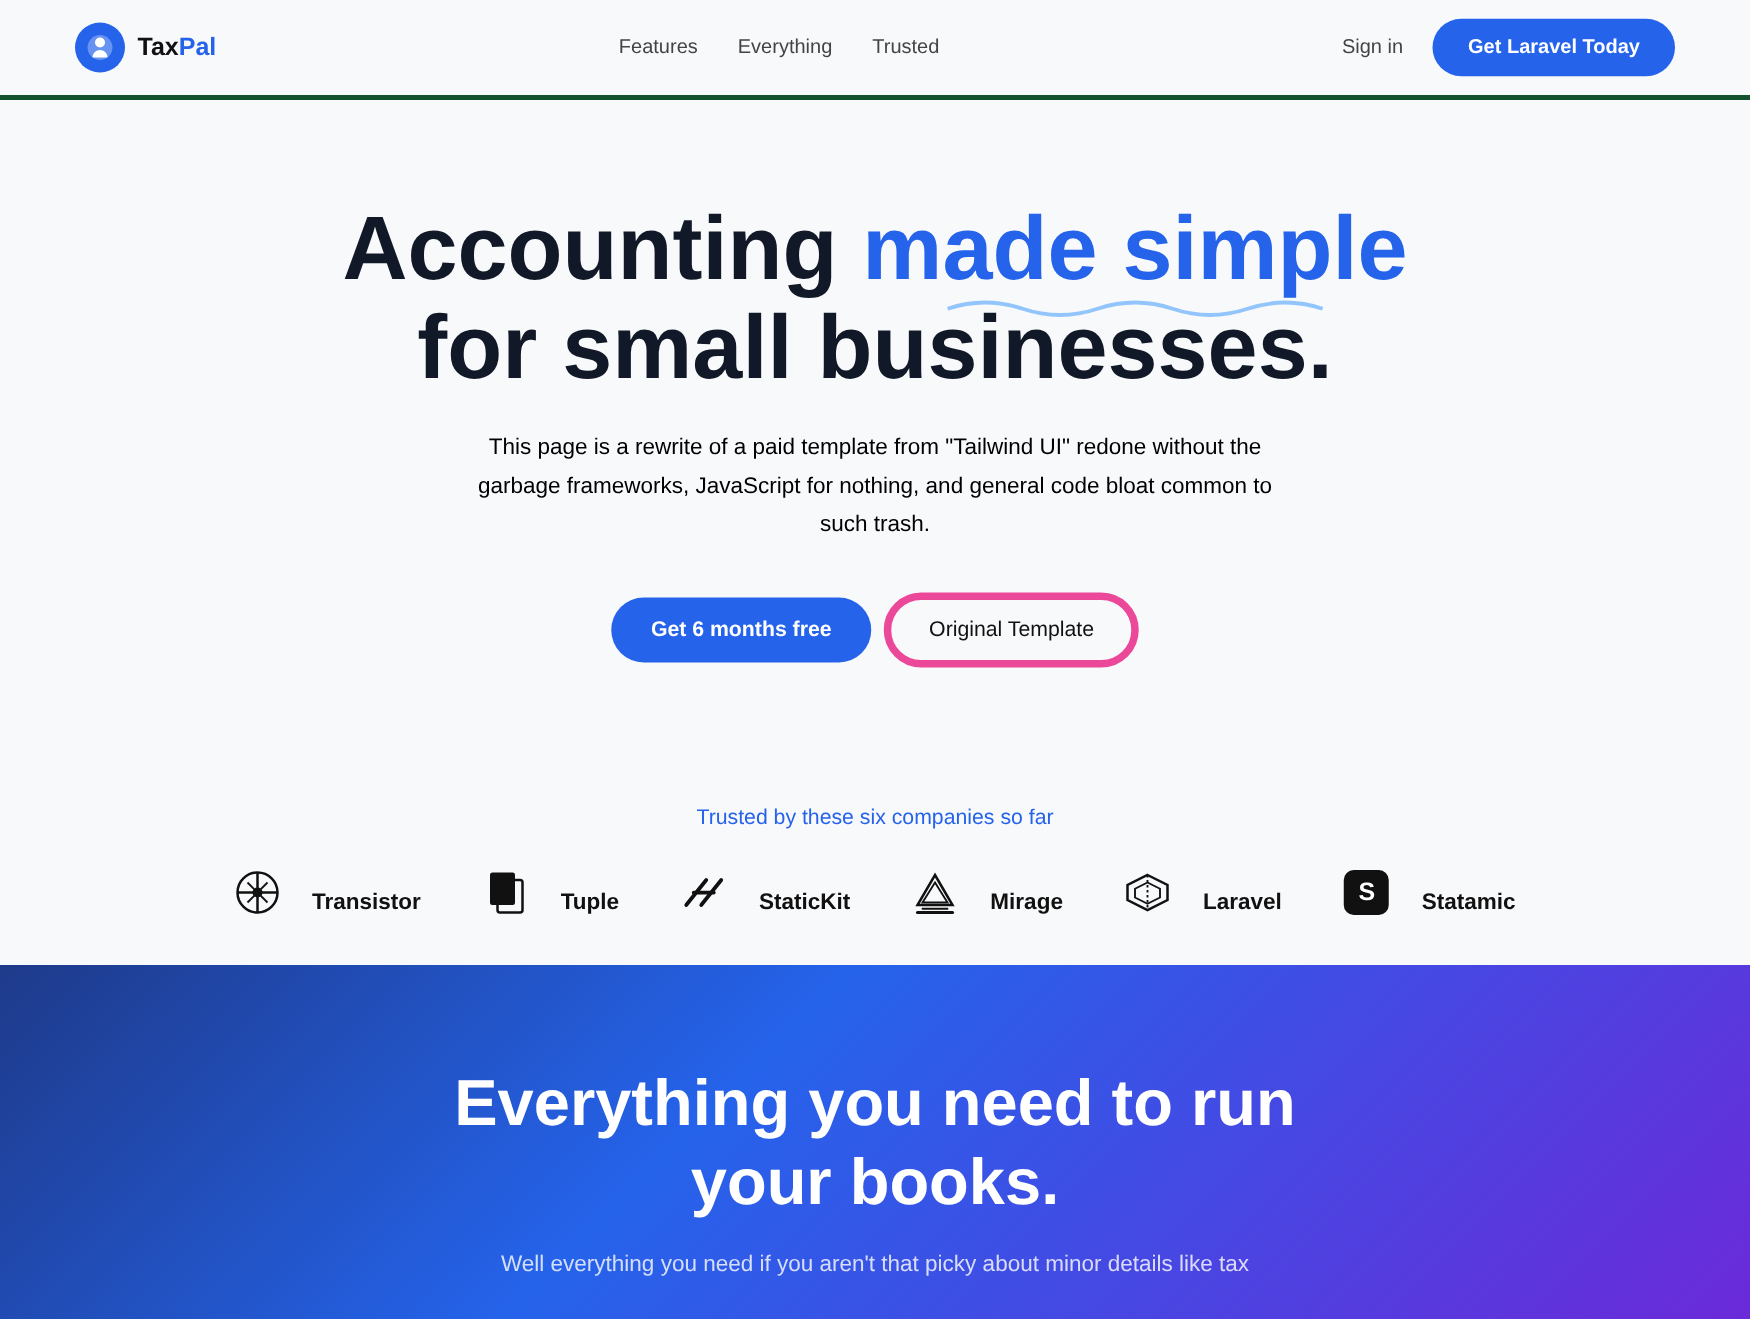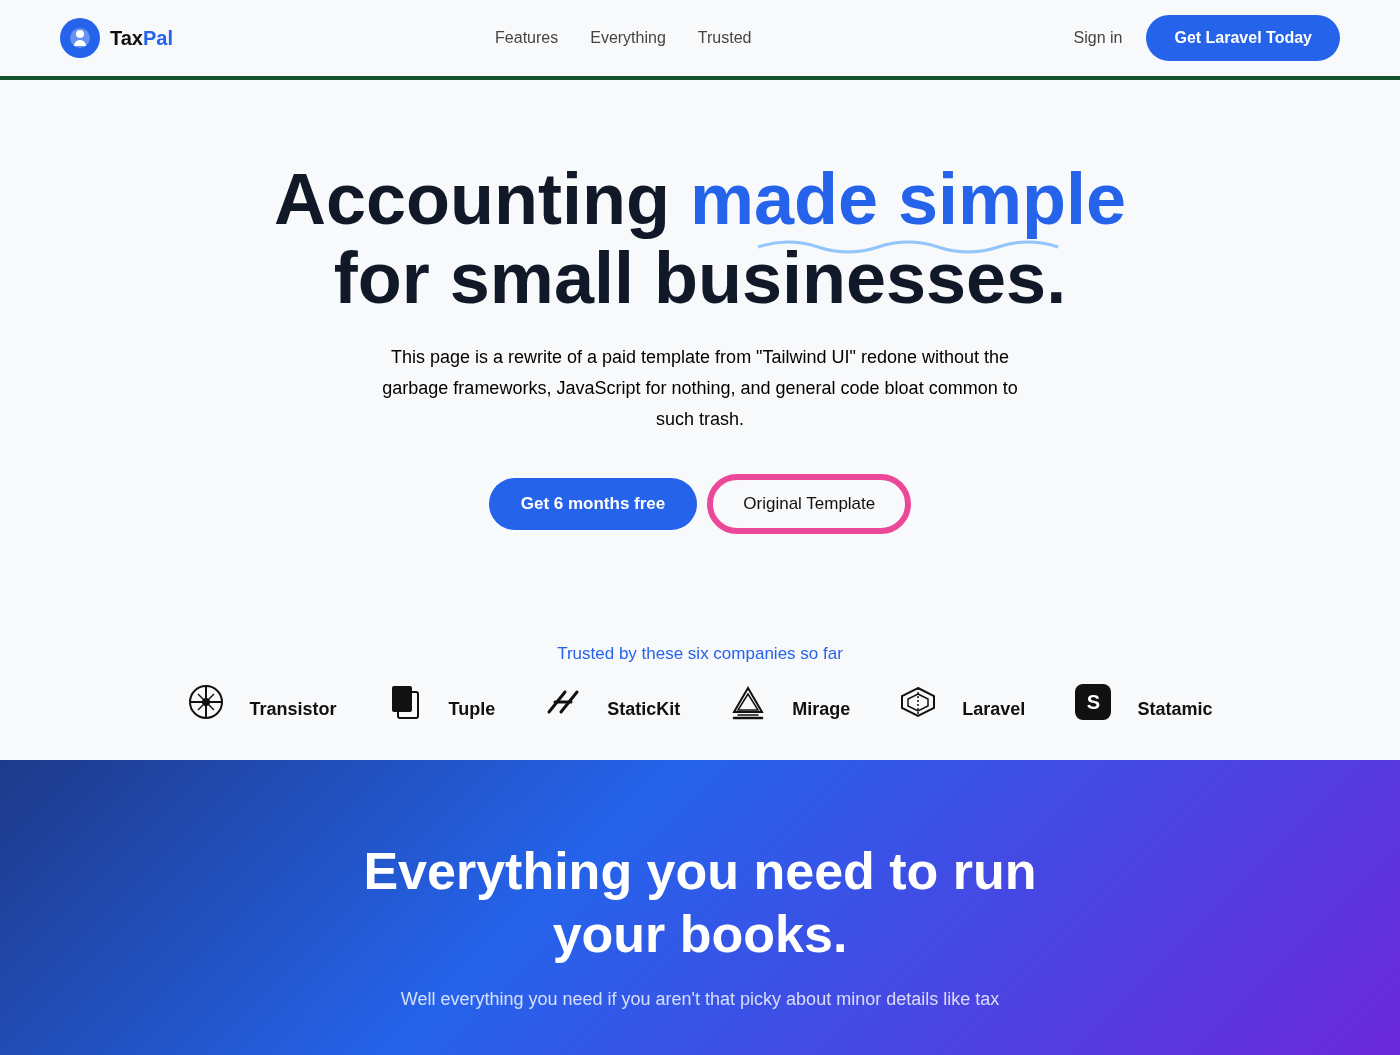--- a/index.html
+++ b/index.html
@@ -56,21 +56,21 @@
       background: #2563eb; color: #fff; border: none; border-radius: 30px;
       padding: 16px 32px; font-size: 17px; font-weight: 600; cursor: pointer;
     }
     .btn-hero-secondary {
       background: transparent; color: #111; border: 6px solid #ec4899; border-radius: 30px;
       padding: 14px 30px; font-size: 17px; font-weight: 500; cursor: pointer;
     }
 
     
     .trusted { text-align: center; padding: 50px 60px 40px; background: #f8f9fb; }
-    .trusted-heading { color: #2563eb; font-size: 17px; font-weight: 500; margin-bottom: 20px; }
+    .trusted-heading { color: #2563eb; font-size: 17px; font-weight: 500; margin-bottom: 32px; }
     .companies { display: flex; justify-content: center; align-items: center; gap: 50px; flex-wrap: wrap; }
     .company { display: flex; align-items: flex-end; gap: 26px; font-size: 18px; font-weight: 600; color: #111; }
     .company-icon {
       width: 36px; height: 36px; display: flex; align-items: center; justify-content: center;
     }
 
     
     .blue-section {
       background: linear-gradient(135deg, #1e3a8a 0%, #2563eb 40%, #6d28d9 100%);
       padding: 80px 60px 60px;

